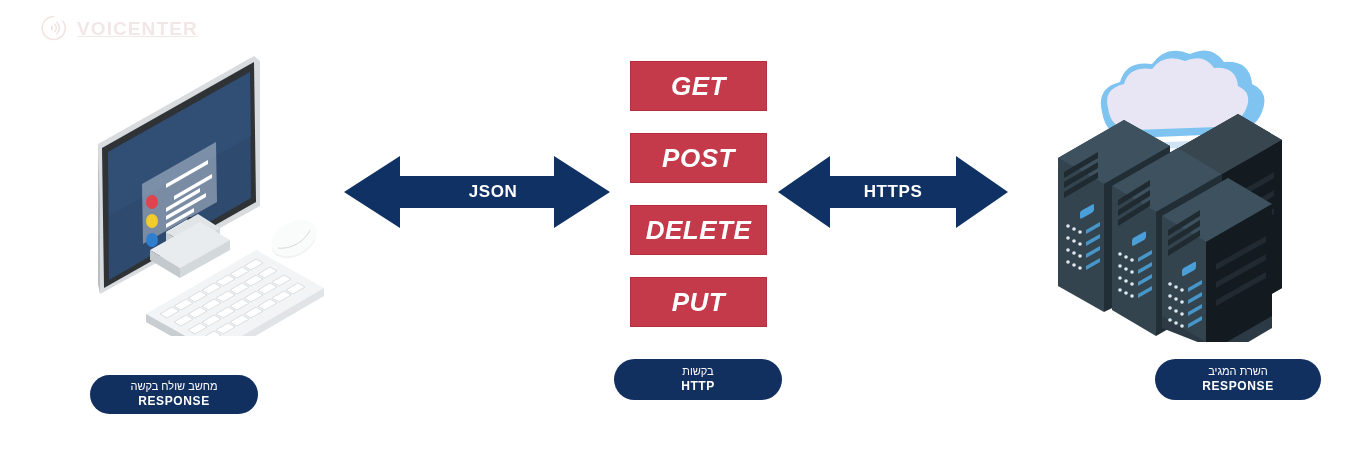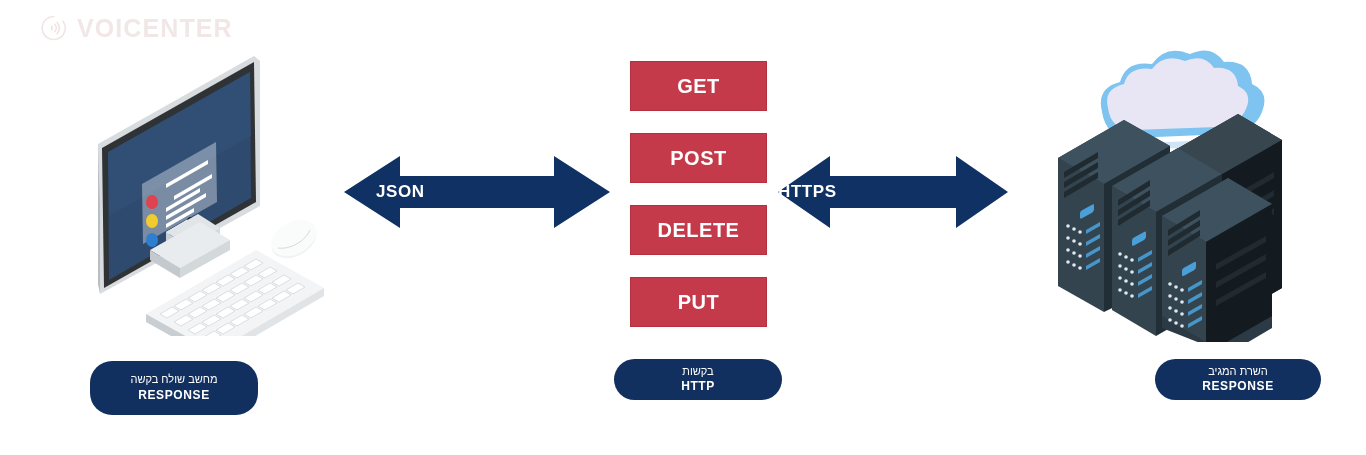--- a/index.html
+++ b/index.html
@@ -9,66 +9,66 @@
     background: #ffffff;
     font-family: "Liberation Sans", sans-serif;
     overflow: hidden;
   }
   #stage { position: relative; width: 1366px; height: 455px; background: #fff; }
 
   
   .logo { position: absolute; left: 40px; top: 14px; display: flex; align-items: center; gap: 9px; }
   .logo-mark { width: 28px; height: 28px; }
   .logo-text {
-    font-size: 25px; font-weight: bold; letter-spacing: 1.1px;
-    color: #f2e7e7; line-height: 1;
+    font-size: 19px; font-weight: bold; letter-spacing: 1.1px;
+    color: #f2e7e7; line-height: 1; text-decoration: underline;
   }
 
   
   .abs { position: absolute; }
 
   
   #methods { position: absolute; left: 630px; top: 61px; width: 137px; }
   .method-box {
     width: 137px; height: 50px;
     background: #c43a4b;
     border: 1px solid #b5303f;
     display: flex; align-items: center; justify-content: center;
     margin-bottom: 22px;
   }
   .method-box:last-child { margin-bottom: 16px; }
   .method-label {
-    color: #ffffff; font-size: 20px; font-weight: bold;
-    letter-spacing: 0.5px; line-height: 1;
+    color: #ffffff; font-size: 26px; font-weight: bold;
+    letter-spacing: 0.5px; line-height: 1; font-style: italic;
   }
 
   
   .arrow-wrap { position: absolute; }
   .arrow-label {
     position: absolute; color: #ffffff;
     font-size: 17px; font-weight: bold; letter-spacing: 0.6px;
-    left: 0; right: 0; top: 50%;
+    left: 0; right: 0; text-align: center; top: 50%;
     transform: translateY(-50%);
   }
   #arrow-json { left: 344px; top: 150px; width: 266px; height: 84px; }
   #arrow-json .arrow-label { left: 32px; }
   #arrow-https { left: 778px; top: 150px; width: 230px; height: 84px; }
 
   
   .pill {
     position: absolute;
     background: #12305f;
     border-radius: 22px;
     display: flex; flex-direction: column;
     align-items: center; justify-content: center;
     color: #ffffff;
   }
   .pill-sub { font-size: 11px; font-weight: normal; line-height: 1.3; direction: rtl; }
   .pill-main { font-size: 12px; font-weight: bold; letter-spacing: 0.6px; line-height: 1.4; }
-  #pill-request  { left: 90px;   top: 361px; width: 168px; height: 54px; }
+  #pill-request  { left: 90px;   top: 375px; width: 168px; height: 39px; }
   #pill-http     { left: 614px;  top: 359px; width: 168px; height: 41px; }
   #pill-response { left: 1155px; top: 359px; width: 166px; height: 41px; }
 
   
   #workstation { left: 88px; top: 56px; width: 252px; height: 280px; }
   #servers     { left: 1050px; top: 50px; width: 252px; height: 292px; }
 </style>
 </head>
 <body>
 

